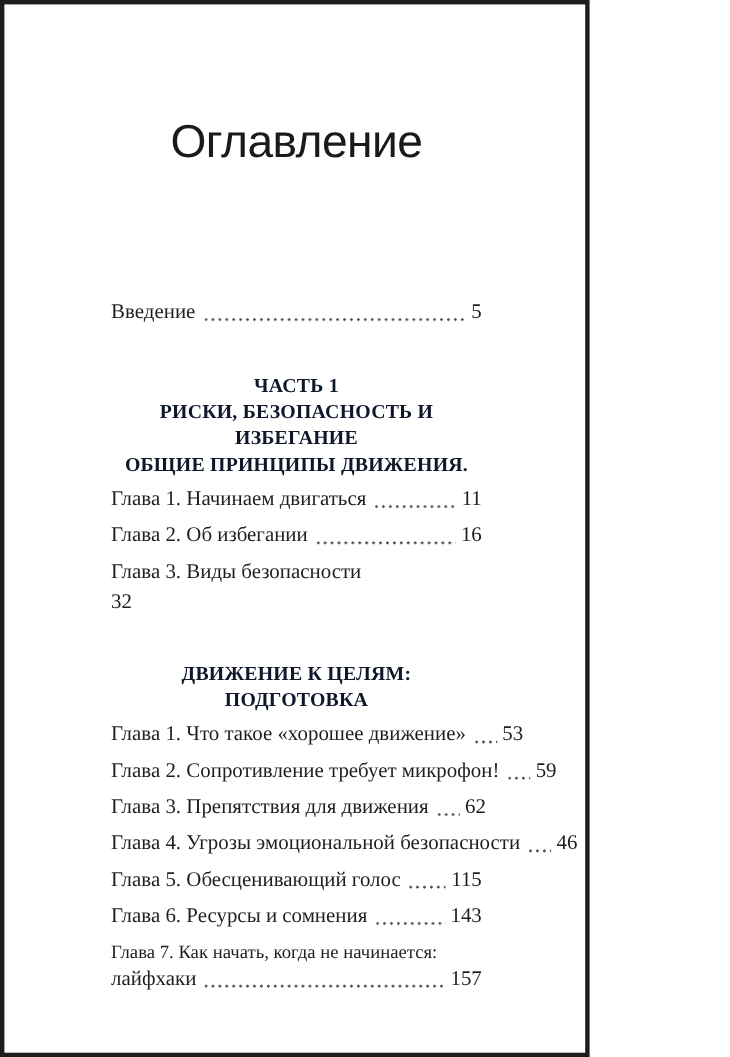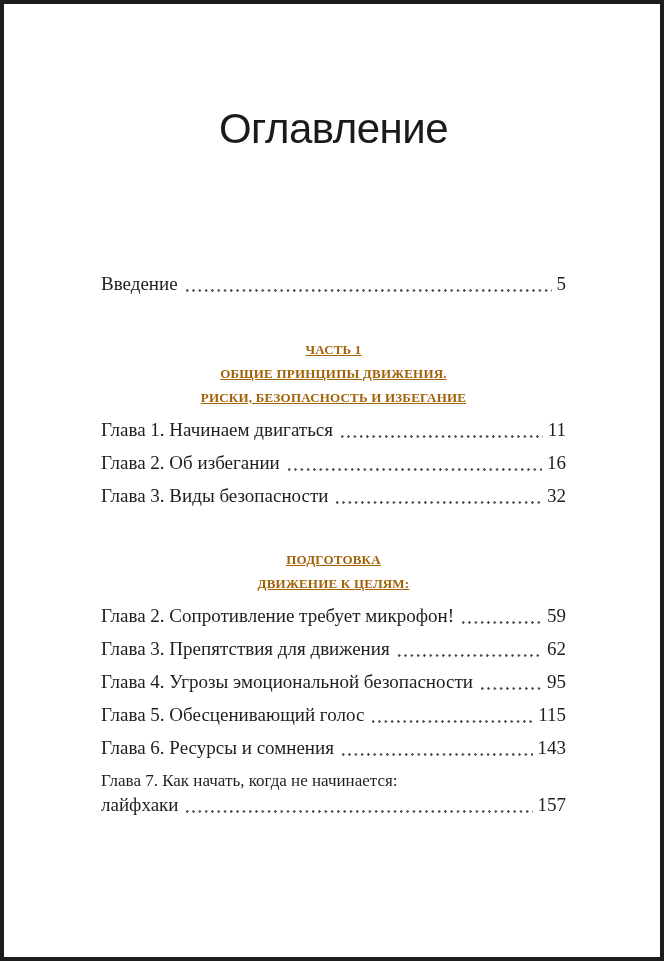--- a/index.html
+++ b/index.html
@@ -1,18 +1,18 @@
 <!DOCTYPE html>
 <html><head>
 <meta charset="utf-8">
 <style>
   html, body { margin: 0; padding: 0; background: #ffffff; }
   .page {
     position: relative;
-    width: 664px;
+    width: 536px;
     height: 961px;
     box-sizing: border-box;
     border: 4px solid #1d1d1f;
     background: #ffffff;
     overflow: hidden;
     font-family: "Liberation Serif", serif;
     color: #1e1e1e;
   }
   .content {
     box-sizing: border-box;
@@ -45,51 +45,50 @@
     margin: 0 5px 4px 8px;
     background-image: radial-gradient(circle at 1.2px 1.5px, #4d4d4d 1.05px, rgba(0,0,0,0) 1.4px);
     background-size: 6.3px 3px;
     background-repeat: repeat-x;
     min-width: 20px;
   }
   .num { white-space: nowrap; text-align: right; }
   .part-heading {
     text-align: center;
     font-weight: bold;
-    font-size: 13px;
+    font-size: 18px;
     line-height: 24px;
-    color: #a16207;
+    color: #0f172a;
     letter-spacing: 0.2px;
-    text-decoration: underline;
   }
   .part-1-heading { margin-top: 42px; }
   .part-2-heading { margin-top: 40px; }
   .chapters { margin-top: 8px; }
   .chapters .toc-entry { margin-bottom: 9px; }
-  .chapters .toc-entry:last-child { margin-bottom: 0; }
+  .chapters .toc-entry:last-child { margin-bottom: 0; flex-direction: column; }
   .two-line .line1 { font-size: 17px; line-height: 24px; }
 </style>
 </head>
 <body>
 
 <div class="page">
   <div class="content">
 
     <h1 class="title">Оглавление</h1>
 
     <div class="toc-row intro-row">
       <span class="label">Введение</span>
       <span class="dots"></span>
       <span class="num">5</span>
     </div>
 
     <div class="part-heading part-1-heading">
       <div>ЧАСТЬ 1</div>
+      <div>РИСКИ, БЕЗОПАСНОСТЬ И ИЗБЕГАНИЕ</div>
       <div>ОБЩИЕ ПРИНЦИПЫ ДВИЖЕНИЯ.</div>
-      <div>РИСКИ, БЕЗОПАСНОСТЬ И ИЗБЕГАНИЕ</div>
     </div>
 
     <div class="chapters">
       <div class="toc-row toc-entry">
         <span class="label">Глава 1. Начинаем двигаться</span>
         <span class="dots"></span>
         <span class="num">11</span>
       </div>
       <div class="toc-row toc-entry">
         <span class="label">Глава 2. Об избегании</span>
@@ -97,39 +96,44 @@
         <span class="num">16</span>
       </div>
       <div class="toc-row toc-entry">
         <span class="label">Глава 3. Виды безопасности</span>
         <span class="dots"></span>
         <span class="num">32</span>
       </div>
     </div>
 
     <div class="part-heading part-2-heading">
+      <div>ДВИЖЕНИЕ К ЦЕЛЯМ:</div>
       <div>ПОДГОТОВКА</div>
-      <div>ДВИЖЕНИЕ К ЦЕЛЯМ:</div>
     </div>
 
     <div class="chapters">
+      <div class="toc-row toc-entry">
+        <span class="label">Глава 1. Что такое «хорошее движение»</span>
+        <span class="dots"></span>
+        <span class="num">53</span>
+      </div>
       <div class="toc-row toc-entry">
         <span class="label">Глава 2. Сопротивление требует микрофон!</span>
         <span class="dots"></span>
         <span class="num">59</span>
       </div>
       <div class="toc-row toc-entry">
         <span class="label">Глава 3. Препятствия для движения</span>
         <span class="dots"></span>
         <span class="num">62</span>
       </div>
       <div class="toc-row toc-entry">
         <span class="label">Глава 4. Угрозы эмоциональной безопасности</span>
         <span class="dots"></span>
-        <span class="num">95</span>
+        <span class="num">46</span>
       </div>
       <div class="toc-row toc-entry">
         <span class="label">Глава 5. Обесценивающий голос</span>
         <span class="dots"></span>
         <span class="num">115</span>
       </div>
       <div class="toc-row toc-entry">
         <span class="label">Глава 6. Ресурсы и сомнения</span>
         <span class="dots"></span>
         <span class="num">143</span>

